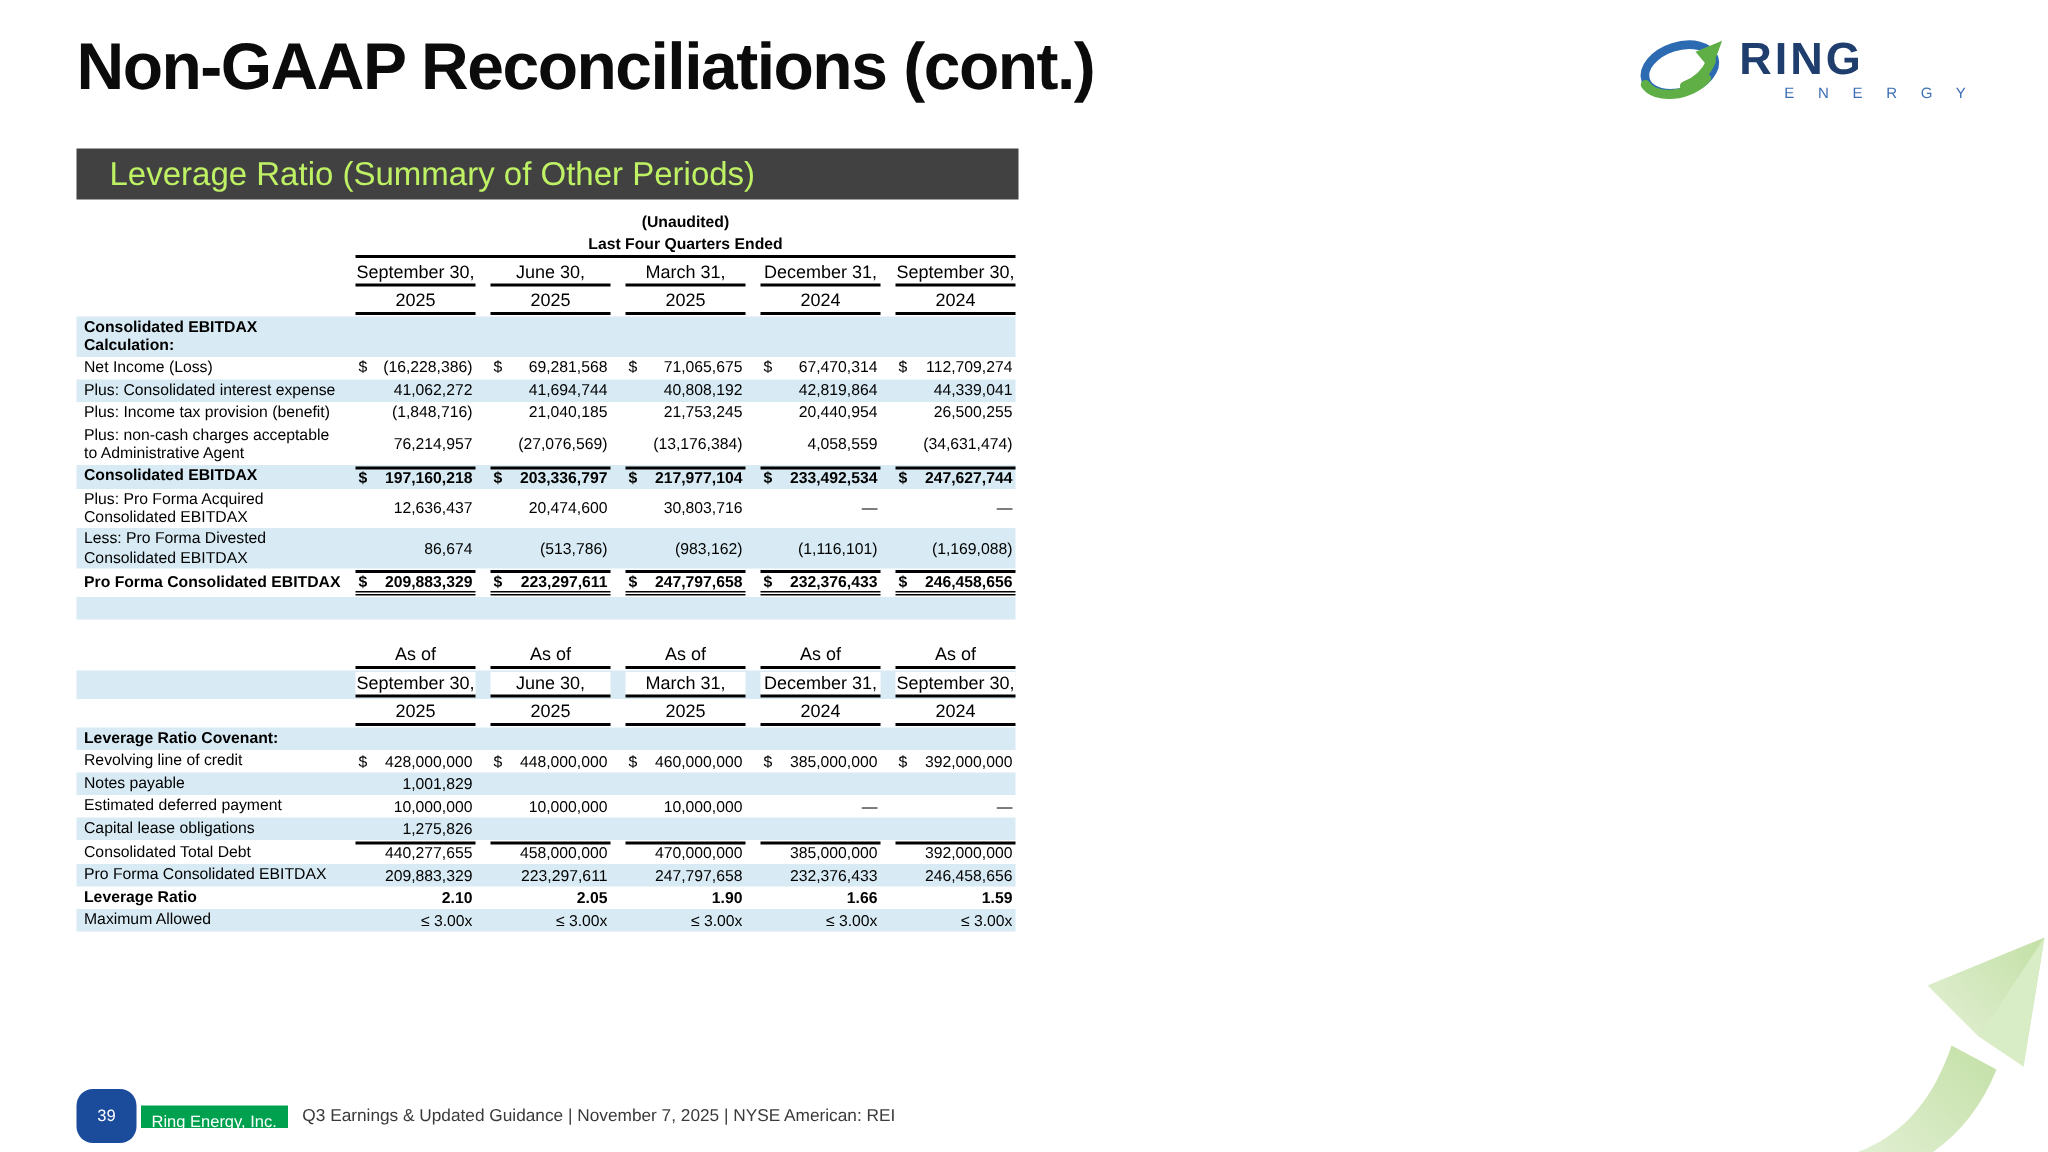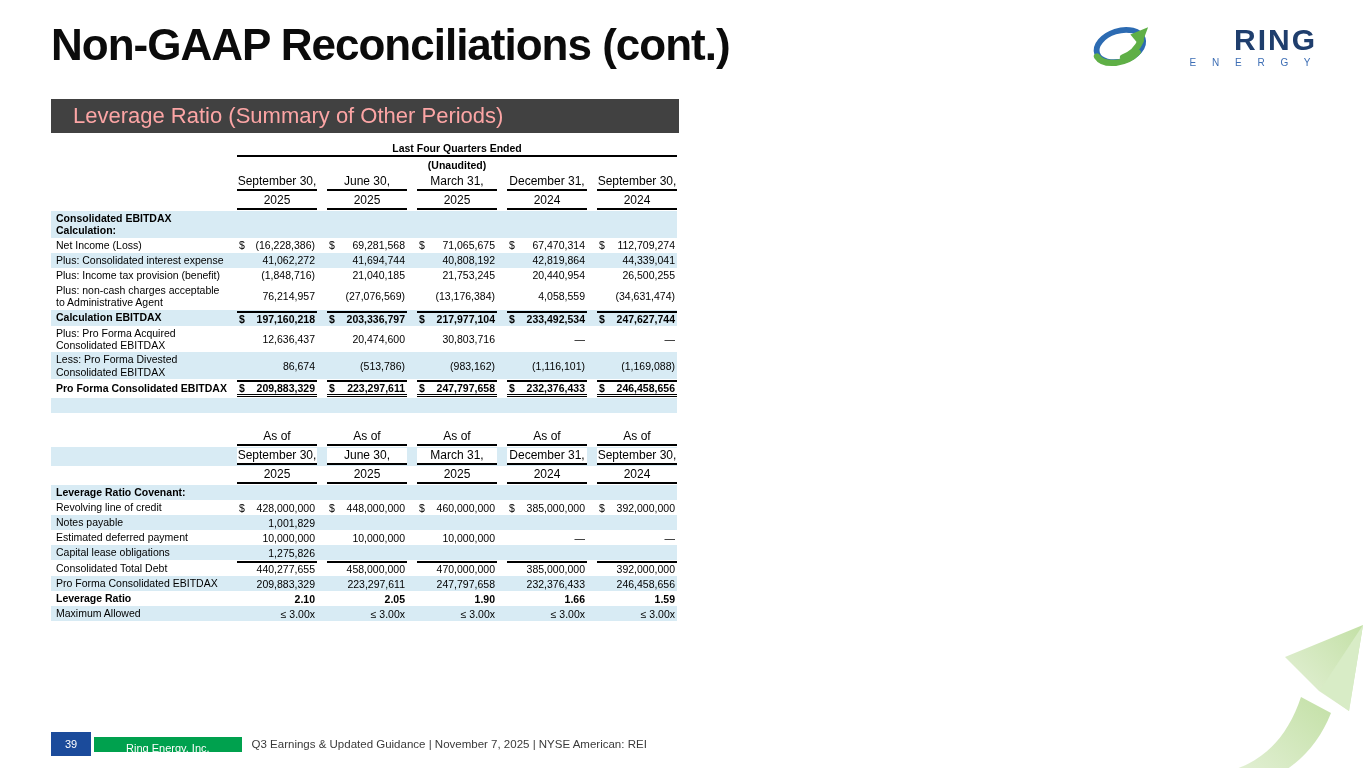--- a/index.html
+++ b/index.html
@@ -15,27 +15,27 @@
   body{
     width:1365px;height:768px;position:relative;overflow:hidden;
     background:#ffffff;font-family:"Liberation Sans",sans-serif;color:#000;
   }
   .page-title{
     position:absolute;left:51px;top:20px;margin:0;
     font-size:44px;font-weight:800;letter-spacing:-1px;color:#0b0b0b;
   }
   
   .logo{position:absolute;right:48px;top:22px;display:flex;align-items:center;gap:7px;}
-  .logo-text{display:flex;flex-direction:column;line-height:1;text-align:right;}
+  .logo-text{display:flex;flex-direction:column;line-height:1;}
   .logo-main{font-size:30px;font-weight:bold;letter-spacing:2px;color:var(--logo-navy);}
   .logo-sub{font-size:10px;letter-spacing:6.5px;color:var(--logo-blue);margin-top:3px;padding-left:2px;margin-left:28px;}
   
   .banner{
     position:absolute;left:51px;top:99px;width:628px;height:34px;box-sizing:border-box;
-    background:var(--banner);color:#fca5a5;font-size:22px;line-height:33px;padding-left:22px;
+    background:var(--banner);color:#bef264;font-size:22px;line-height:33px;padding-left:22px;
     font-weight:400;
   }
   
   .fin-table{position:absolute;left:51px;top:141px;width:626px;}
   .trow{
     display:grid;grid-template-columns:176px repeat(5,80px);column-gap:10px;
     align-items:center;min-height:15px;padding:1px 0;box-sizing:border-box;
   }
   .striped{background:var(--stripe);}
   .lbl{font-size:10.5px;line-height:1.18;padding-left:5px;}
@@ -53,26 +53,26 @@
   }
   .rule{border-bottom:2px solid #000;}
   .striped > .hcell{background:#fff;}
   .span5{grid-column:2/7;text-align:center;font-weight:bold;font-size:10.5px;align-self:stretch;
          display:flex;align-items:flex-end;justify-content:center;padding-bottom:1px;box-sizing:border-box;}
   .spacer{height:14px;}
   .gap{height:8px;}
   
   .footer{position:absolute;left:51px;top:733px;display:flex;align-items:center;height:22px;}
   .page-num{
-    width:40px;height:24px;background:var(--footer-blue);color:#fff;font-size:11px;
-    display:flex;align-items:center;justify-content:center;
+    width:40px;height:36px;background:var(--footer-blue);color:#fff;font-size:11px;
+    display:flex;align-items:center;justify-content:center;border-radius:11px;
   }
   .company{
     height:15px;background:var(--footer-green);color:#fff;font-size:11px;
-    padding:0 32px;line-height:22px;margin-left:3px;
+    padding:0 7px;line-height:22px;margin-left:3px;
   }
   .foot-text{margin-left:10px;font-size:11.5px;color:#3a3a3a;}
   
   .growth-arrow{position:absolute;right:-10px;bottom:-16px;width:140px;height:165px;}
 </style>
 </head>
 <body>
 
 <h1 class="page-title">Non-GAAP Reconciliations (cont.)</h1>
 
@@ -87,25 +87,25 @@
     <span class="logo-main">RING</span>
     <span class="logo-sub">E N E R G Y</span>
   </div>
 </div>
 
 <div class="banner">Leverage Ratio (Summary of Other Periods)</div>
 
 <div id="fin-table" class="fin-table">
     <div class="trow">
       <div class="lbl"></div>
+      <div class="span5">(Unaudited)</div>
+    </div>
+    <div class="trow">
+      <div class="lbl"></div>
       <div class="span5 rule">Last Four Quarters Ended</div>
-    </div>
-    <div class="trow">
-      <div class="lbl"></div>
-      <div class="span5">(Unaudited)</div>
     </div>
     <div class="trow">
       <div class="lbl"></div>
       <div class="hcell rule">September 30,</div>
       <div class="hcell rule">June 30,</div>
       <div class="hcell rule">March 31,</div>
       <div class="hcell rule">December 31,</div>
       <div class="hcell rule">September 30,</div>
     </div>
     <div class="trow">
@@ -195,21 +195,21 @@
         <span>(13,176,384)</span>
       </div>
       <div class="cell">
         <span>4,058,559</span>
       </div>
       <div class="cell">
         <span>(34,631,474)</span>
       </div>
     </div>
     <div class="trow striped">
-      <div class="lbl b">Calculation EBITDAX</div>
+      <div class="lbl b">Consolidated EBITDAX</div>
       <div class="cell b tb dollar">
         <span>$</span>
         <span>197,160,218</span>
       </div>
       <div class="cell b tb dollar">
         <span>$</span>
         <span>203,336,797</span>
       </div>
       <div class="cell b tb dollar">
         <span>$</span>

